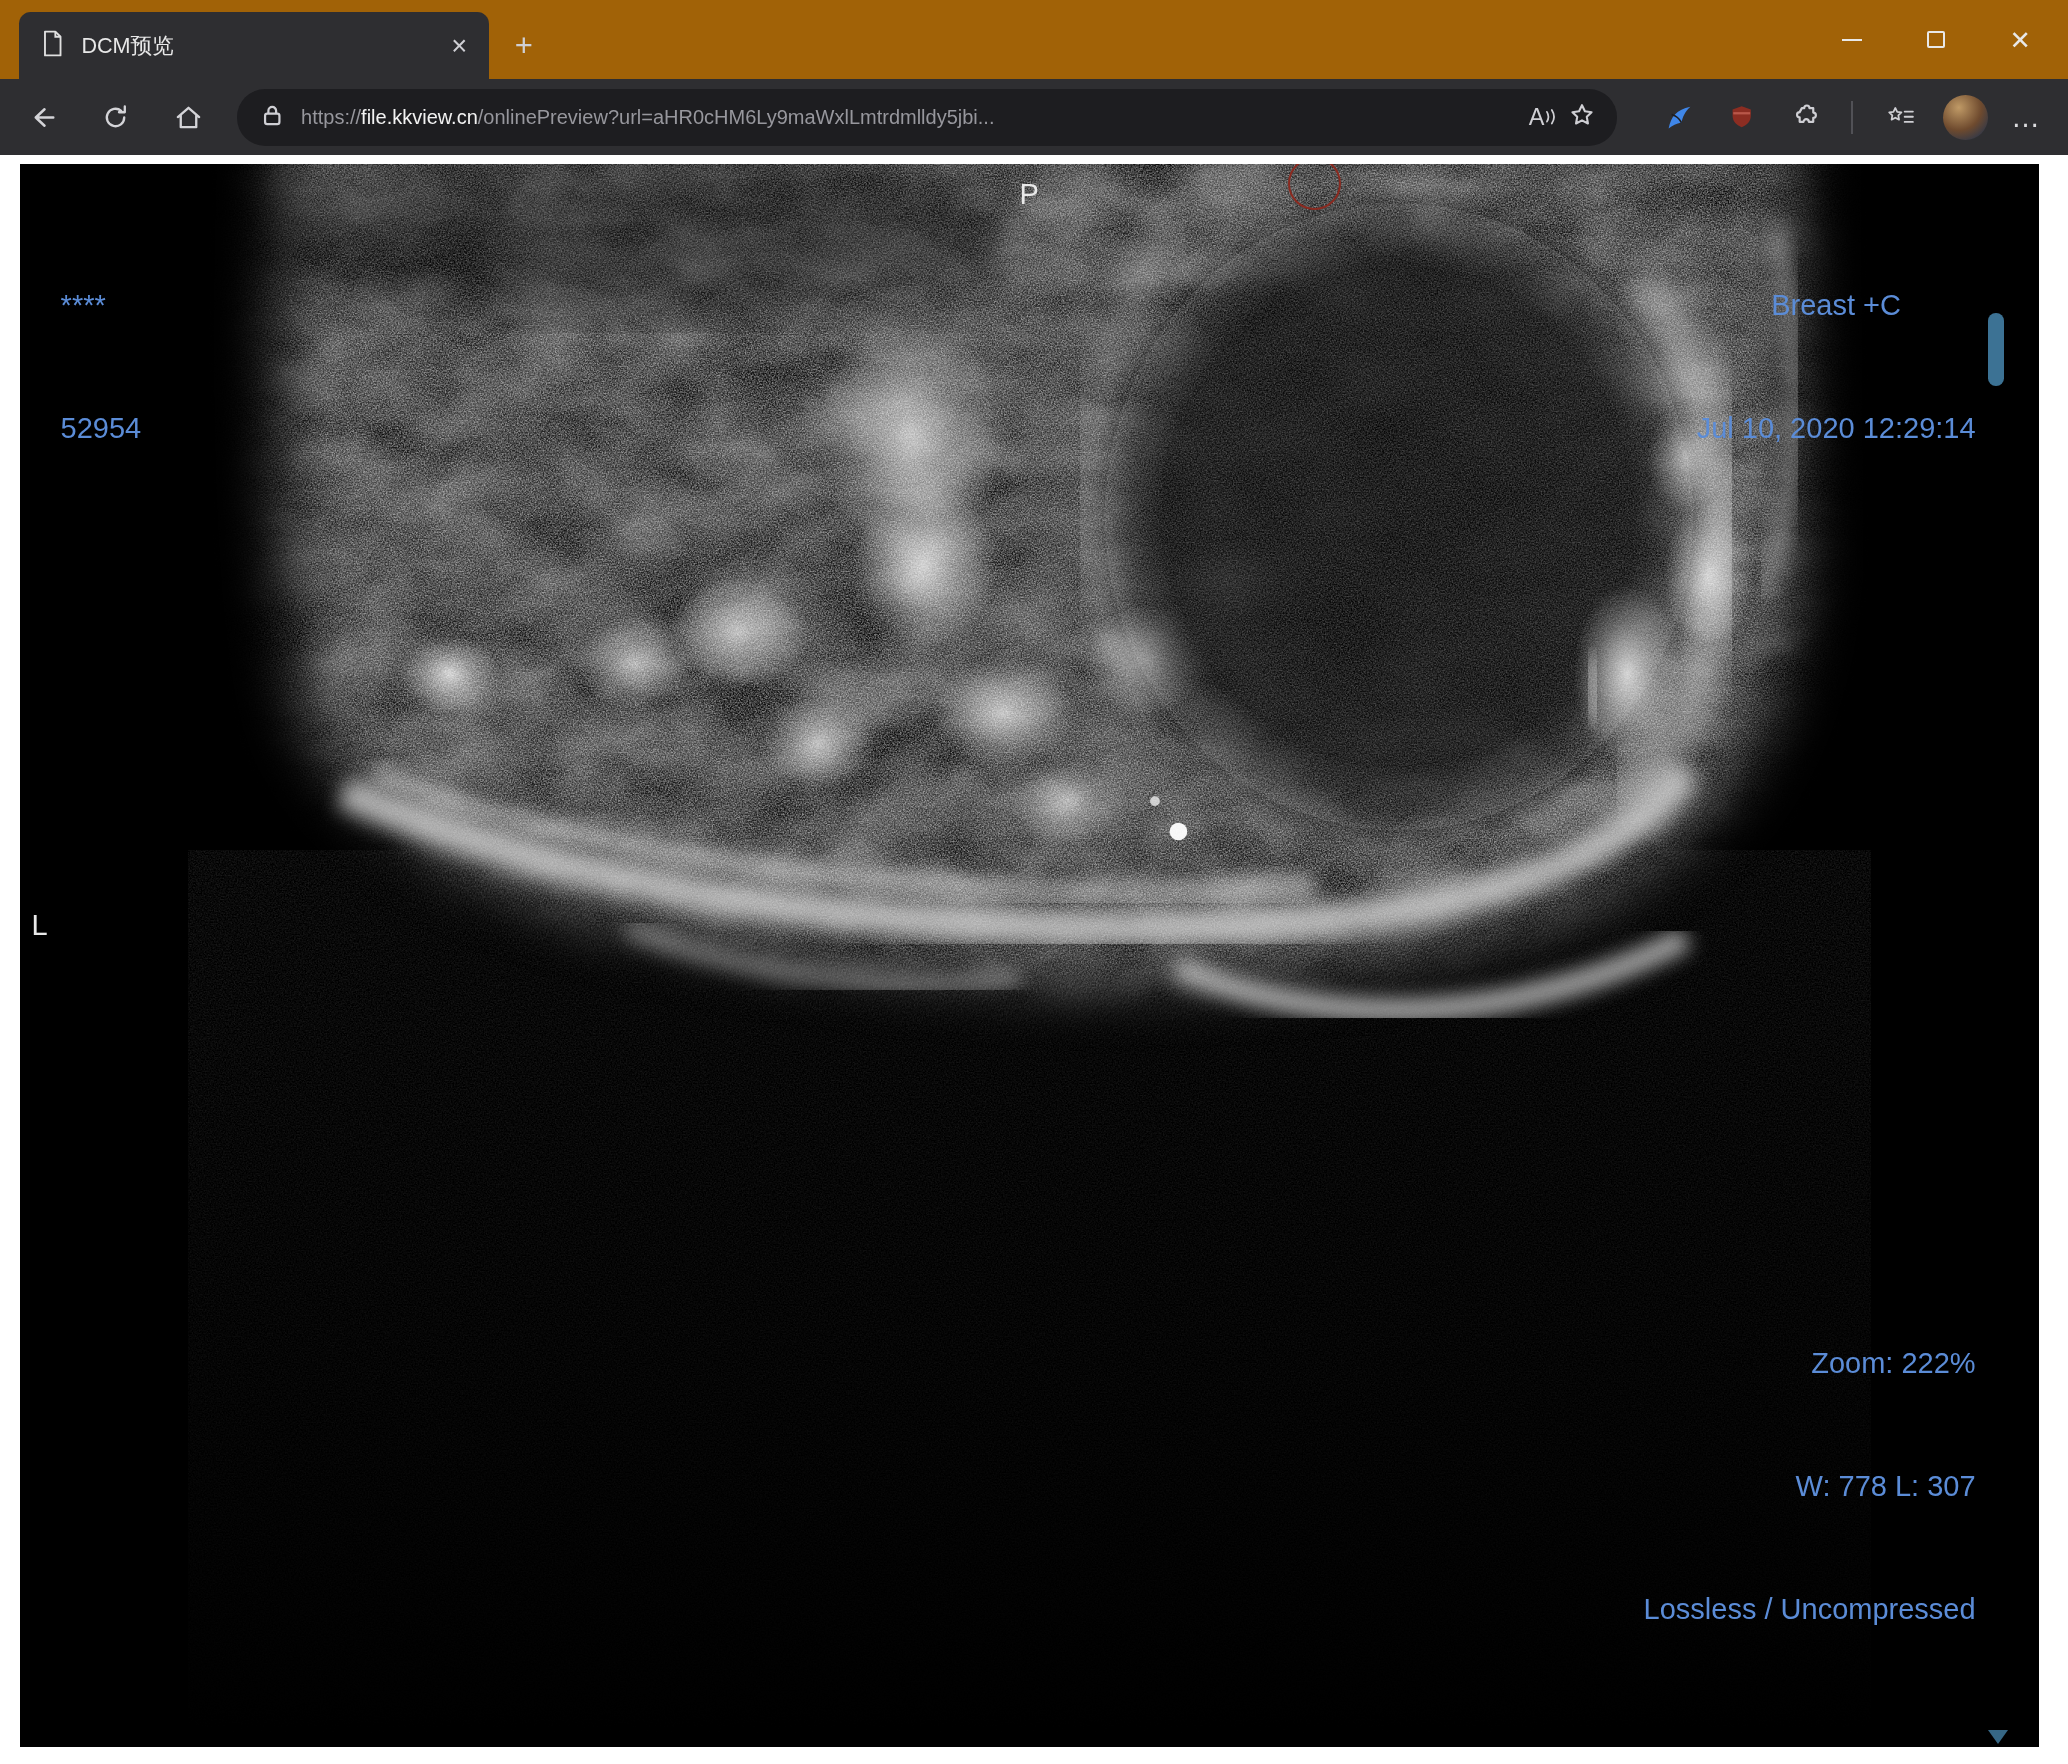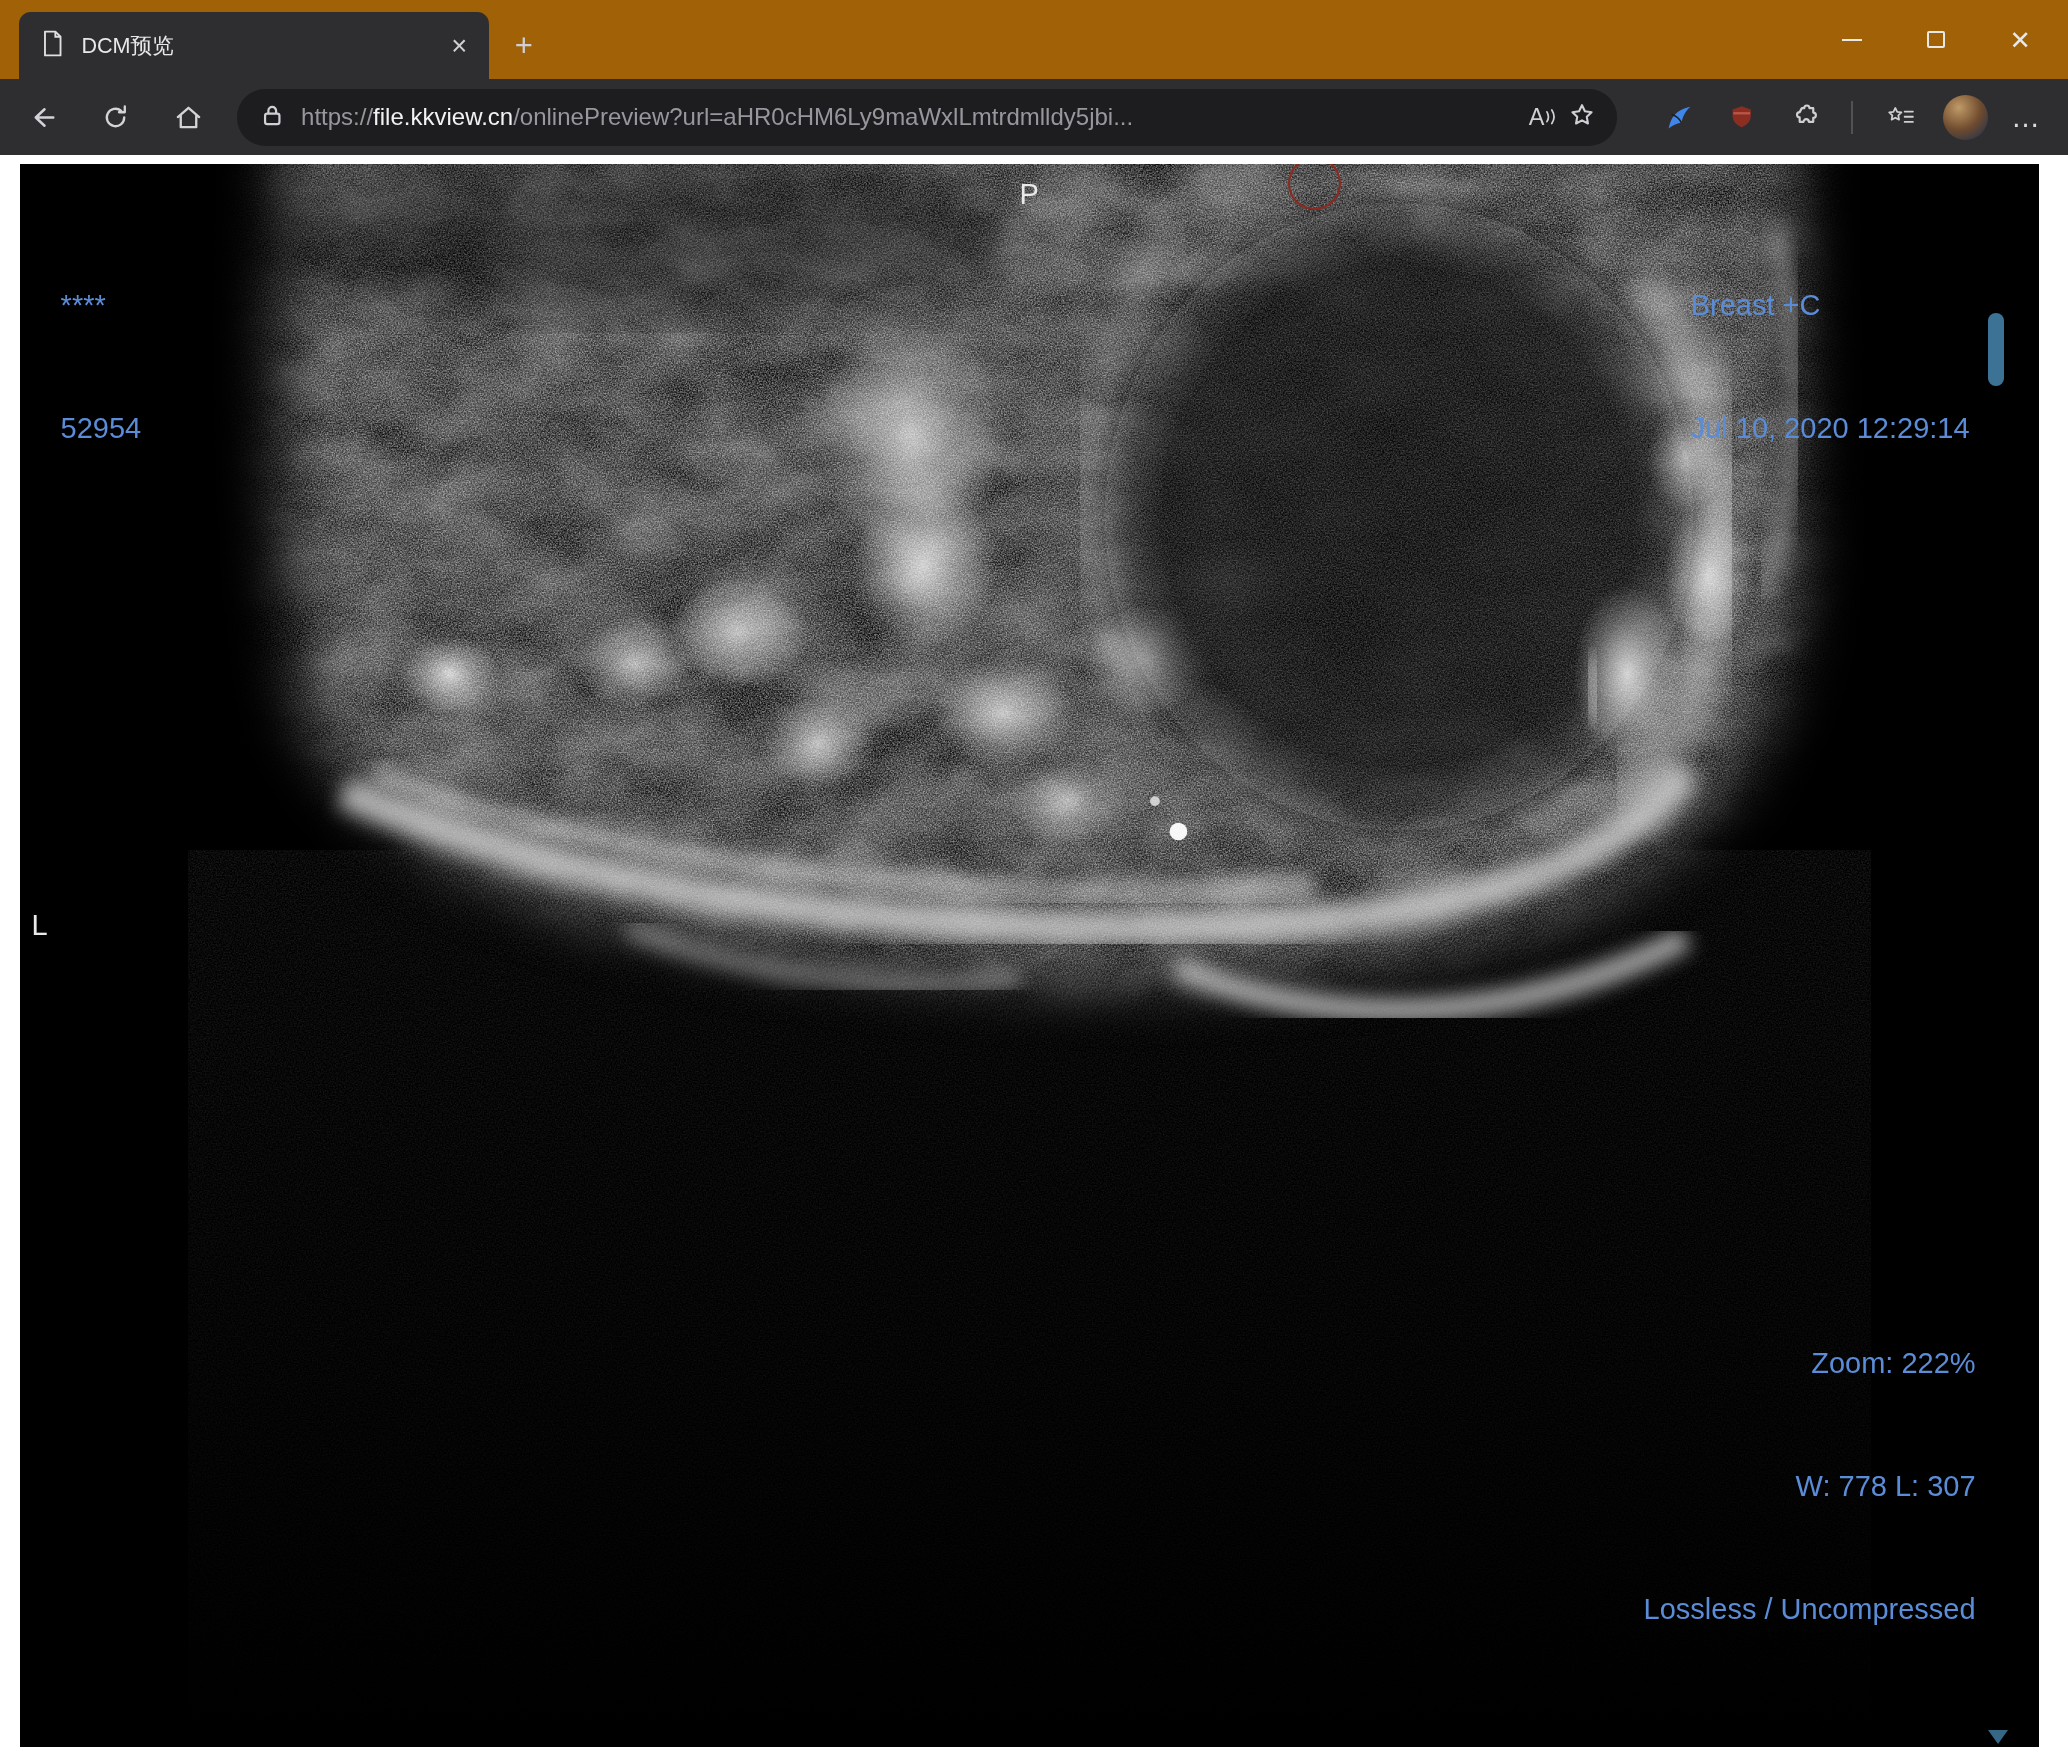--- a/index.html
+++ b/index.html
@@ -18,41 +18,41 @@
   .wincontrols { position:absolute; top:0; right:5.9px; height:79px; display:flex; }
   .winbtn { width:84px; height:79px; display:flex; align-items:center; justify-content:center; color:#e8e8e8; font-size:25.5px; }
   .glyph-min { display:block; width:19.6px; border-top:2px solid #e8e8e8; }
   .glyph-max { display:block; width:17.6px; height:17.6px; border:2px solid #e8e8e8; border-radius:2px; }
 
   .navbar { height:76px; background:#2e2e31; display:flex; align-items:center; padding:0 17.6px; }
   .navbtn { width:51px; height:51px; flex:0 0 auto; display:flex; align-items:center; justify-content:center; border-radius:7.8px; }
   .navbtn + .navbtn { margin-left:21.6px; }
   .addressbar { flex:1 1 auto; min-width:0; height:57px; background:#1d1d20; border-radius:28px;
                 display:flex; align-items:center; padding:0 21.6px; margin:0 23.5px; }
-  .url { flex:1 1 auto; min-width:0; font-size:24px; color:#97979d; margin-left:15.7px;
+  .url { flex:1 1 auto; min-width:0; font-size:20px; color:#97979d; margin-left:15.7px;
          white-space:nowrap; overflow:hidden; }
   .url .host { color:#f2f2f2; }
   .ra { display:flex; align-items:center; color:#cfcfd4; font-size:23.5px; margin:0 9.8px; }
   .tool-icons { display:flex; align-items:center; flex:0 0 auto; }
   .toolbtn { width:49px; height:49px; display:flex; align-items:center; justify-content:center; border-radius:7.8px; margin-left:13.7px; }
   .divider { width:2px; height:33px; background:#515156; margin:0 9.8px 0 21.6px; flex:0 0 auto; }
   .avatar { width:45px; height:45px; border-radius:50%; flex:0 0 auto; margin-left:17.6px;
             background:radial-gradient(circle at 35% 28%, #c09a66, #6e4a2e 52%, #28354c 88%); }
   .more { color:#dcdcdf; font-size:29px; letter-spacing:1px; }
 
   
   .page { position:relative; width:2068px; height:1608px; background:#ffffff; }
   .viewport { position:absolute; left:19.6px; top:8.8px; width:2019px; height:1583px; background:#000; overflow:hidden; }
   .mri { position:absolute; left:0; top:0; width:2019px; height:1583px; display:block; }
 
   .ov { position:absolute; font-size:29px; line-height:41px; white-space:pre; }
   .ov-blue { color:var(--overlay_blue,#5b8cd7); }
   .ov-white { color:var(--overlay_white,#e9e9e9); }
   .ov-tl { left:41px; top:39px; }
-  .ov-tr { right:69px; top:39px; text-align:left; }
+  .ov-tr { right:63px; top:39px; text-align:center; }
   .ov-p  { left:0; width:100%; text-align:center; top:9.8px; }
   .ov-l  { left:11.8px; top:741px; }
   .ov-bl { left:41px; bottom:35px; }
   .ov-br { right:63px; bottom:35px; text-align:right; }
 
   .annotation-circle { position:absolute; left:1268px; top:-6.9px; width:53px; height:53px; border-radius:50%;
                        border:2.9px solid var(--annotation_red,#8a2a20); }
   .slice-thumb { position:absolute; right:35px; top:149px; width:15.7px; height:73px; border-radius:7.8px;
                  background:var(--slider_blue,#3c7294); }
   .slice-down { position:absolute; right:31px; bottom:2.9px; width:0; height:0;

